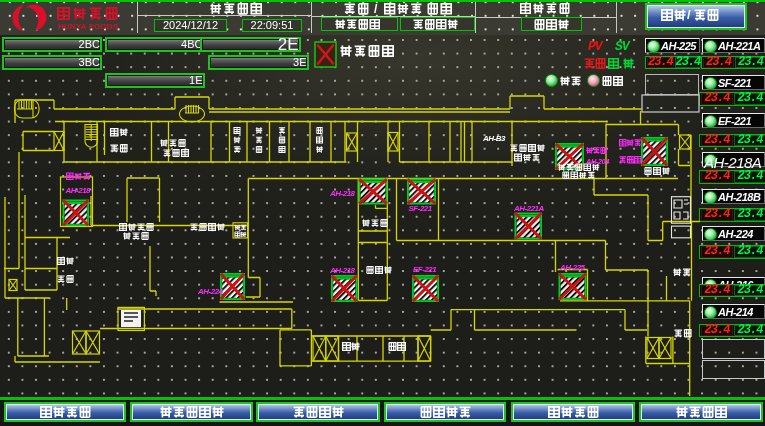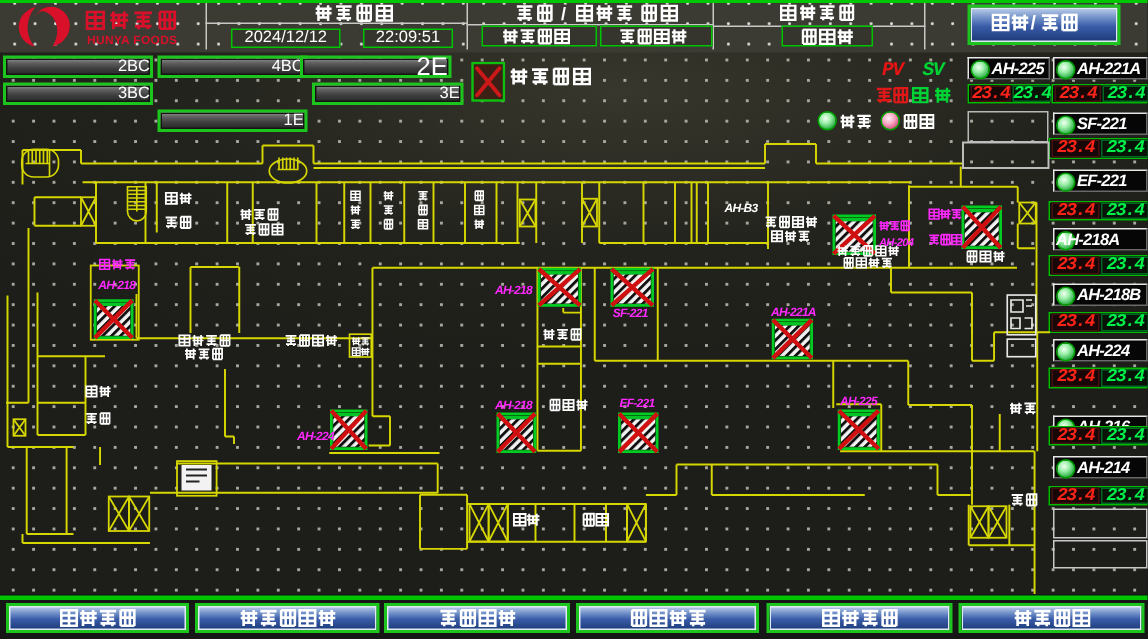--- a/index.html
+++ b/index.html
@@ -193,21 +193,21 @@
 <div class="lbox" style="left:702px;top:112.5px;width:61px;height:13px;">
       <div class="led" style="left:1px;top:1px;"></div>
       <div class="abs" style="left:15px;top:1px;font-size:11px;font-weight:bold;font-style:italic;color:#fff;letter-spacing:-0.5px;white-space:nowrap">EF-221</div>
     </div>
 <div class="abs" style="left:699px;top:133.5px;width:64px;height:11.5px;border:1px solid #00bb00;background:#0d0d0d;">
       <div class="vtx" style="left:1px;top:0px;width:30.0px;height:9.5px;border:1px solid #411;color:#ff2418;font-size:12px;line-height:9.5px;text-align:center;background:#190707">23.4</div>
       <div class="vtx" style="left:34.0px;top:0px;width:30.0px;height:9.5px;border:1px solid #062;color:#00f04a;font-size:12px;line-height:9.5px;text-align:center;background:#061306">23.4</div>
     </div>
 <div class="lbox" style="left:702px;top:151.5px;width:61px;height:13px;">
       <div class="led" style="left:1px;top:1px;"></div>
-      <div class="abs" style="left:1px;top:1px;font-size:11px;font-weight:bold;font-style:italic;color:#fff;letter-spacing:-0.5px;white-space:nowrap">AH-218A</div>
+      <div class="abs" style="left:1px;top:1px;font-size:15px;font-weight:normal;font-style:italic;color:#fff;letter-spacing:-0.5px;white-space:nowrap">AH-218A</div>
     </div>
 <div class="abs" style="left:699px;top:170px;width:64px;height:11.5px;border:1px solid #00bb00;background:#0d0d0d;">
       <div class="vtx" style="left:1px;top:0px;width:30.0px;height:9.5px;border:1px solid #411;color:#ff2418;font-size:12px;line-height:9.5px;text-align:center;background:#190707">23.4</div>
       <div class="vtx" style="left:34.0px;top:0px;width:30.0px;height:9.5px;border:1px solid #062;color:#00f04a;font-size:12px;line-height:9.5px;text-align:center;background:#061306">23.4</div>
     </div>
 <div class="lbox" style="left:702px;top:189px;width:61px;height:13px;">
       <div class="led" style="left:1px;top:1px;"></div>
       <div class="abs" style="left:15px;top:1px;font-size:11px;font-weight:bold;font-style:italic;color:#fff;letter-spacing:-0.5px;white-space:nowrap">AH-218B</div>
     </div>
 <div class="abs" style="left:699px;top:208px;width:64px;height:11.5px;border:1px solid #00bb00;background:#0d0d0d;">

